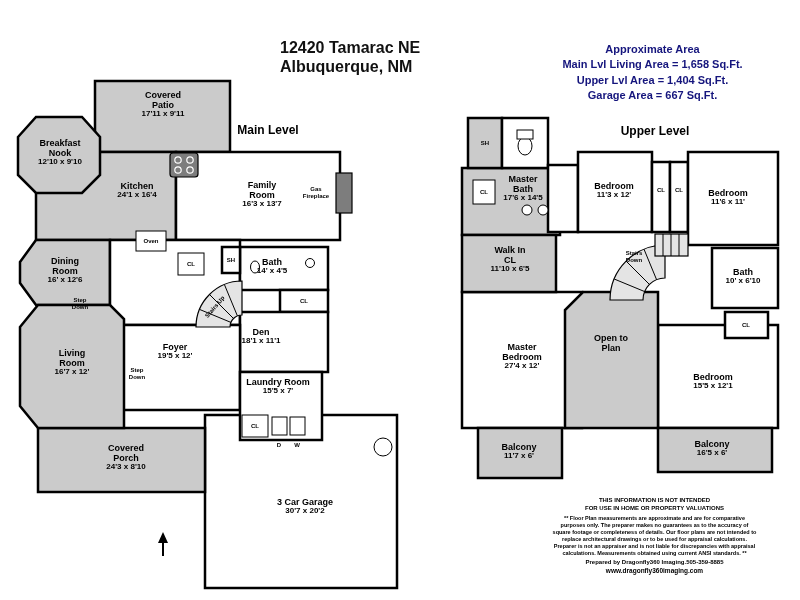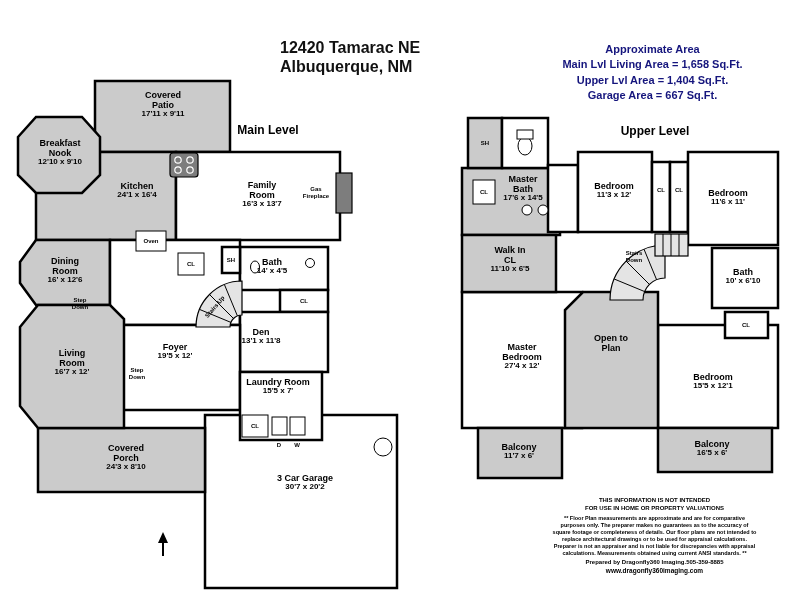--- a/index.html
+++ b/index.html
@@ -116,39 +116,39 @@
     <div class="room-label" style="left:55px;top:196px;width:44px">
       <span class="rname">Dining Room</span>
       <span class="rdims">16' x 12'6</span>
     </div>
     <div class="room-label" style="left:262px;top:192px">
       <span class="rname">Bath</span>
       <span class="rdims">14' x 4'5</span>
     </div>
     <div class="room-label" style="left:251px;top:262px">
       <span class="rname">Den</span>
-      <span class="rdims">13'1 x 11'8</span>
+      <span class="rdims">18'1 x 11'1</span>
     </div>
     <div class="room-label" style="left:165px;top:277px">
       <span class="rname">Foyer</span>
       <span class="rdims">19'5 x 12'</span>
     </div>
     <div class="room-label" style="left:62px;top:288px;width:40px">
       <span class="rname">Living Room</span>
       <span class="rdims">16'7 x 12'</span>
     </div>
     <div class="room-label" style="left:116px;top:383px;width:54px">
       <span class="rname">Covered Porch</span>
       <span class="rdims">24'3 x 8'10</span>
     </div>
     <div class="room-label" style="left:268px;top:312px;width:80px">
       <span class="rname">Laundry Room</span>
       <span class="rdims">15'5 x 7'</span>
     </div>
-    <div class="room-label" style="left:295px;top:408px;width:60px">
+    <div class="room-label" style="left:295px;top:432px;width:60px">
       <span class="rname">3 Car Garage</span>
       <span class="rdims">30'7 x 20'2</span>
     </div>
 
     <div class="tiny-label" style="left:141px;top:166px">Oven</div>
     <div class="tiny-label" style="left:181px;top:189px">CL</div>
     <div class="tiny-label" style="left:221px;top:185px">SH</div>
     <div class="tiny-label" style="left:294px;top:226px">CL</div>
     <div class="tiny-label wrap" style="left:306px;top:118px;width:30px">Gas Fireplace</div>
     <div class="tiny-label wrap" style="left:70px;top:229px;width:24px">Step Down</div>

